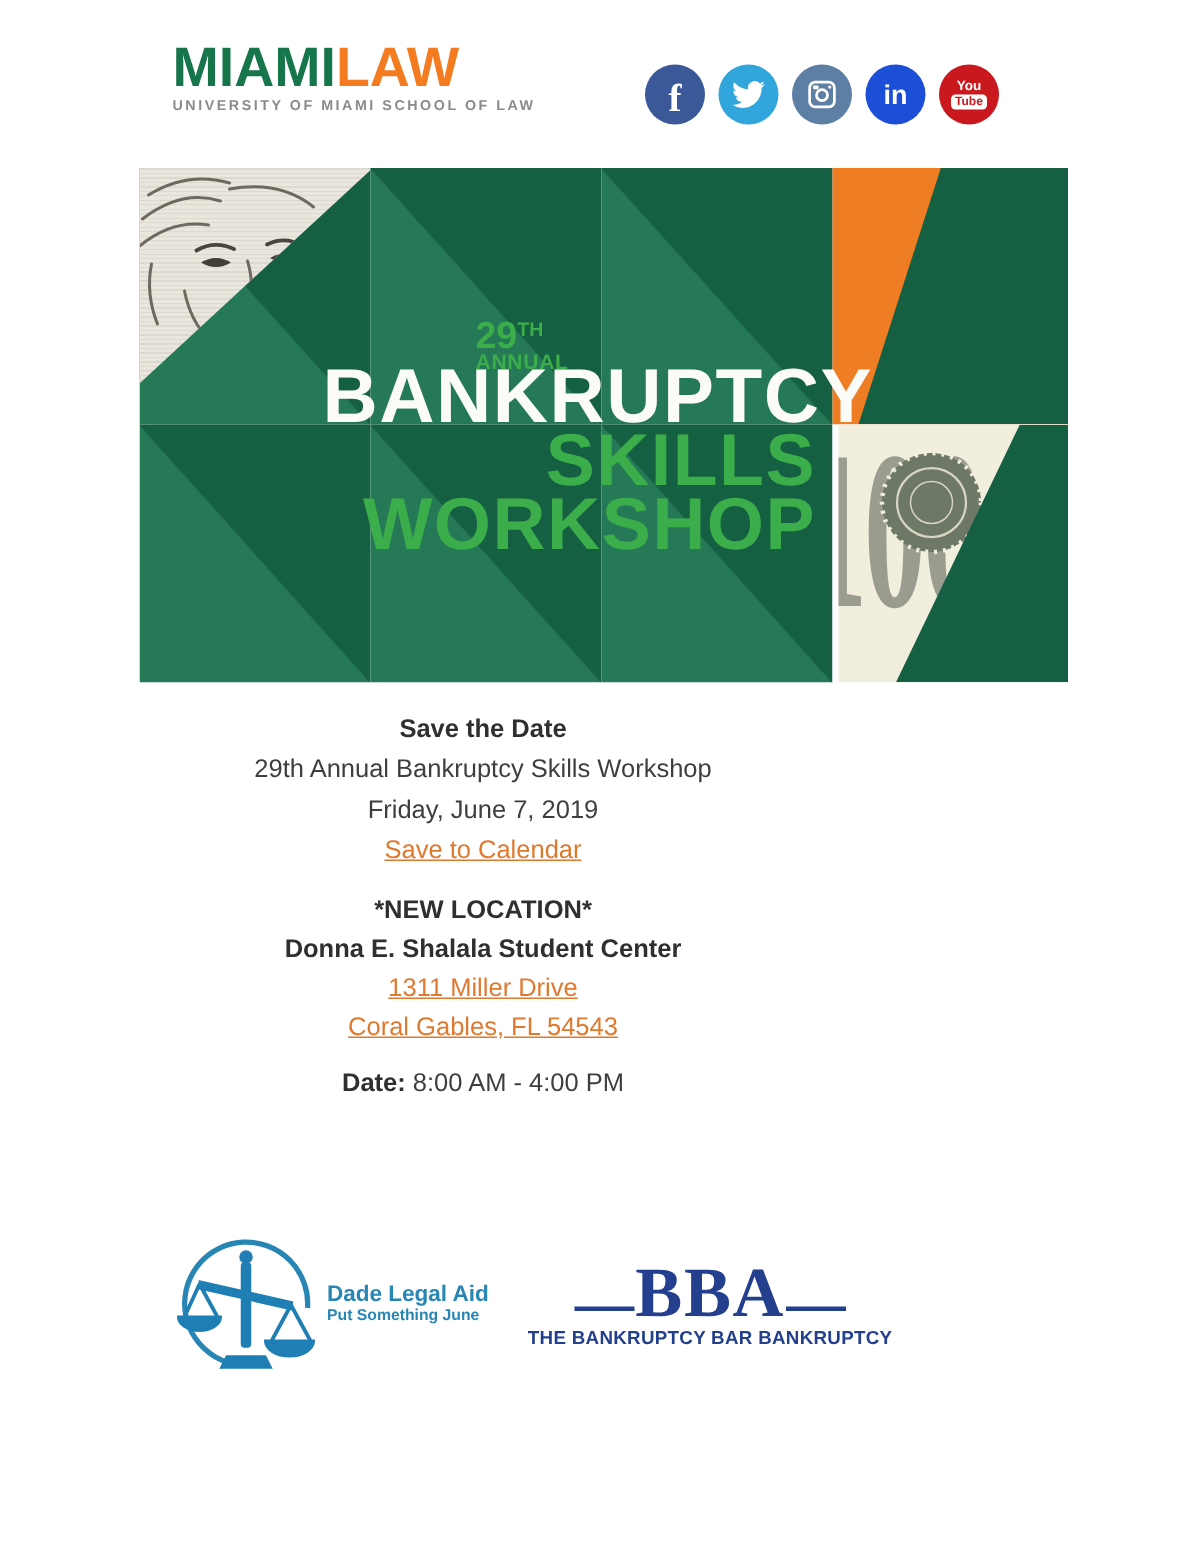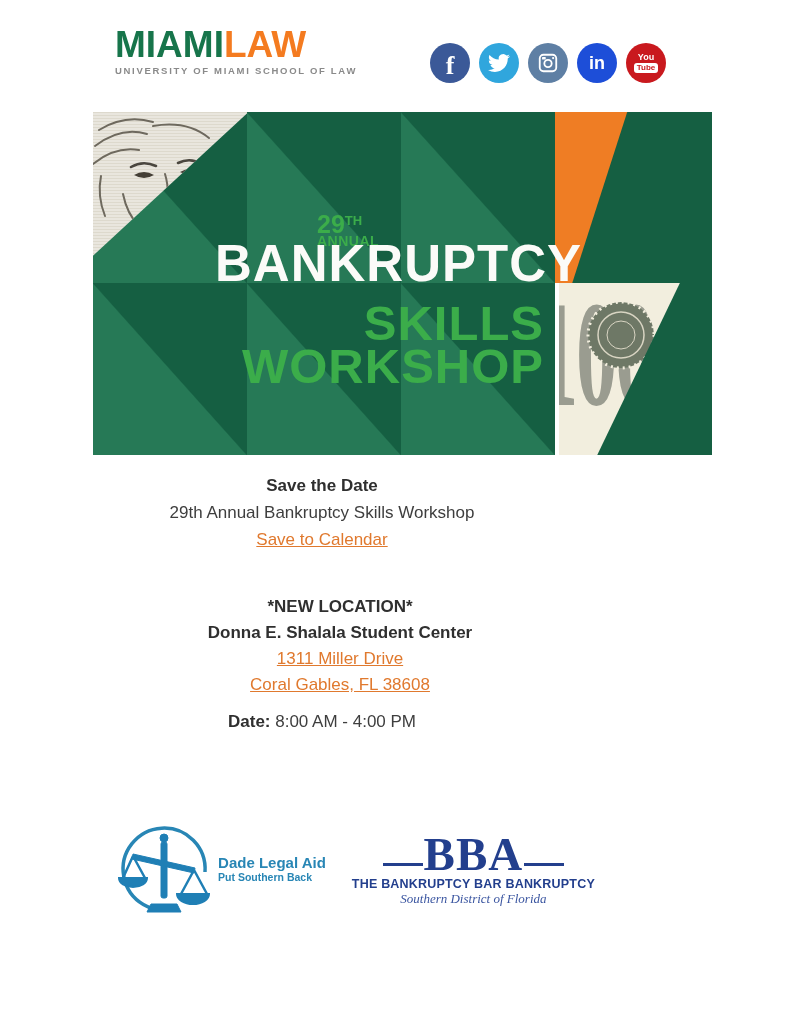--- a/index.html
+++ b/index.html
@@ -46,26 +46,26 @@
   .bill-seal{position:absolute;left:22px;top:12px;}
   .bill-tri{position:absolute;inset:0;background:#155f42;
       clip-path:polygon(79% 0,100% 0,100% 100%,25% 100%);}
 
   .annual{position:absolute;left:224px;top:100px;color:#3bad4a;font-weight:bold;line-height:1;}
   .annual-num{font-size:25px;}
   .annual-sup{font-size:13px;position:relative;top:-8px;text-align:center;}
   .annual-word{font-size:14px;letter-spacing:0.5px;margin-top:-3px;}
   .title1{position:absolute;left:122px;top:126px;font-size:51px;font-weight:bold;letter-spacing:1px;
       color:#fbfbf8;line-height:1;white-space:nowrap;}
-  .title23{position:absolute;right:168px;top:190px;text-align:right;font-size:49px;font-weight:bold;
+  .title23{position:absolute;right:168px;top:174px;text-align:right;font-size:49px;font-weight:bold;
       letter-spacing:1px;color:#3bad4a;line-height:43px;white-space:nowrap;}
 
   
   .tgroup{position:absolute;left:0;width:644px;text-align:center;font-size:17px;line-height:27px;}
-  .g1{top:472px;} .g2{top:594px;line-height:26px;padding-left:18px;} .g3{top:708px;} .g4{top:756px;}
+  .g1{top:472px;} .g2{top:594px;line-height:26px;} .g3{top:708px;} .g4{top:756px;}
   .b{font-weight:bold;color:#2f2f2f;}
   a.lnk{color:#e0792e;text-decoration:underline;cursor:pointer;}
 
   
   .footer{position:absolute;left:0;top:820px;width:712px;display:flex;justify-content:center;
       align-items:center;gap:26px;}
   .dade{display:flex;align-items:center;gap:6px;cursor:pointer;}
   .dade-text{color:#2886b5;text-align:left;}
   .dade-name{font-size:15px;font-weight:bold;line-height:16px;}
   .dade-tag{font-size:10.5px;font-weight:bold;line-height:12px;}
@@ -162,28 +162,29 @@
     <div class="title1">BANKRUPTCY</div>
     <div class="title23">
       <div>SKILLS</div>
       <div>WORKSHOP</div>
     </div>
   </div>
 
   <div class="tgroup g1">
     <div class="b">Save the Date</div>
     <div>29th Annual Bankruptcy Skills Workshop</div>
+    <div>Friday, June 7, 2019</div>
     <div><a class="lnk">Save to Calendar</a></div>
   </div>
 
   <div class="tgroup g2">
     <div class="b">*NEW LOCATION*</div>
     <div class="b">Donna E. Shalala Student Center</div>
     <div><a class="lnk">1311 Miller Drive</a></div>
-    <div><a class="lnk">Coral Gables, FL 38608</a></div>
+    <div><a class="lnk">Coral Gables, FL 54543</a></div>
   </div>
 
   <div class="tgroup g3">
     <div>
       <span class="b">Date:</span><span> 8:00 AM - 4:00 PM</span>
     </div>
   </div>
 
 
   <div class="footer">
@@ -196,28 +197,27 @@
           <path d="M16 34 L78 48 L77 53 L15 39 Z"></path>
           <path d="M16 36 L6 58 M16 36 L28 58" fill="none" stroke-width="2.5"></path>
           <path d="M2 58 L30 58 A14 9 0 0 1 2 58 Z" stroke-width="2"></path>
           <path d="M77 50 L64 74 M77 50 L90 74" fill="none" stroke-width="2.5"></path>
           <path d="M60 74 L92 74 A16 10 0 0 1 60 74 Z" stroke-width="2"></path>
           <path d="M34 84 L60 84 L64 92 L30 92 Z"></path>
         </g>
       </svg>
       <div class="dade-text">
         <div class="dade-name">Dade Legal Aid</div>
-        <div class="dade-tag">Put Southern Back</div>
+        <div class="dade-tag">Put Something June</div>
       </div>
     </div>
 
     <div class="bba">
       <div class="bba-top">
         <span class="bba-rule"></span>
         <span class="bba-abbr">BBA</span>
         <span class="bba-rule"></span>
       </div>
       <div class="bba-name">THE BANKRUPTCY BAR BANKRUPTCY</div>
-      <div class="bba-district">Southern District of Florida</div>
     </div>
   </div>
 
 </div>
 
 </body></html>

